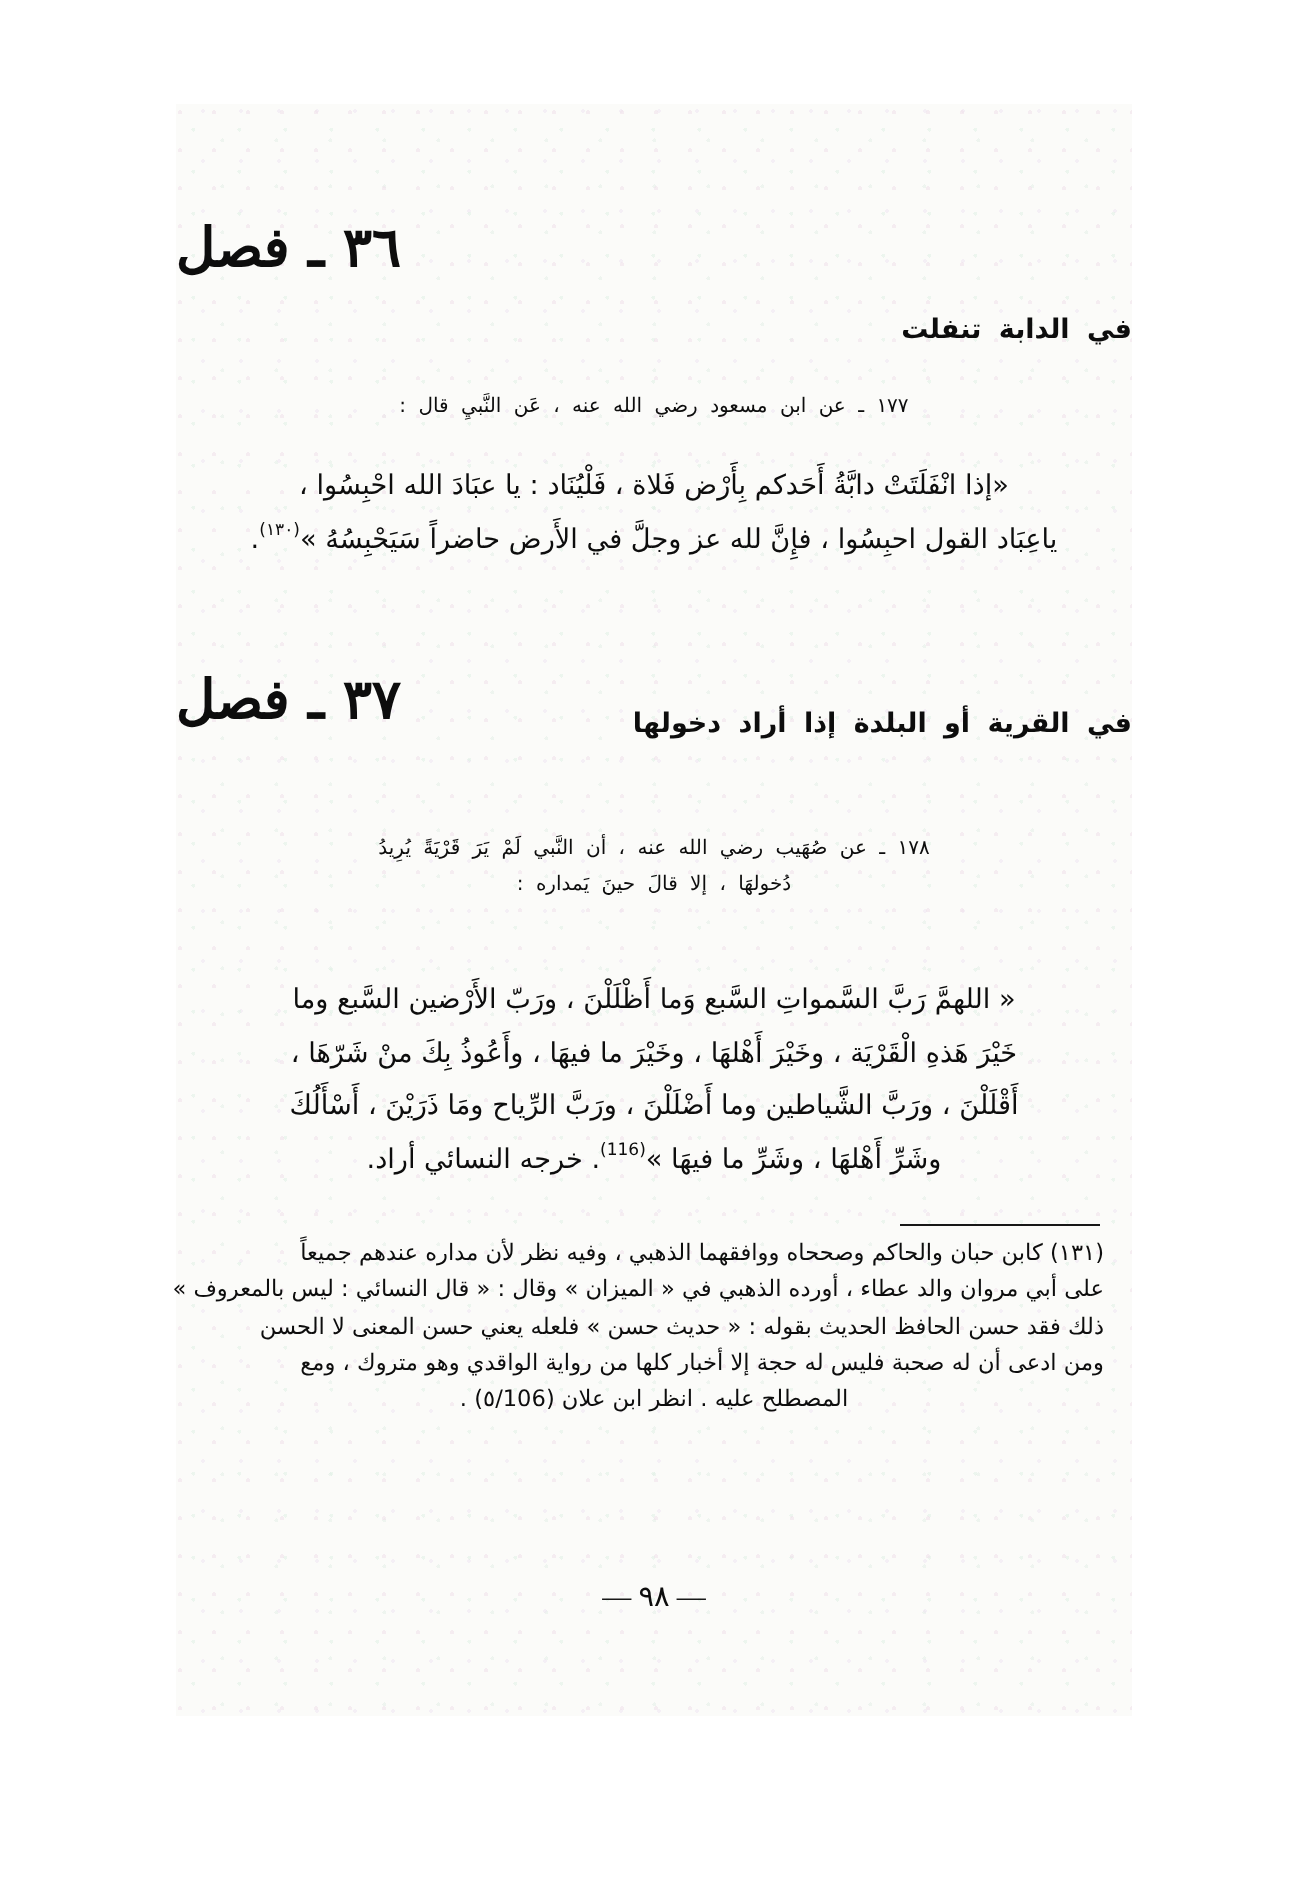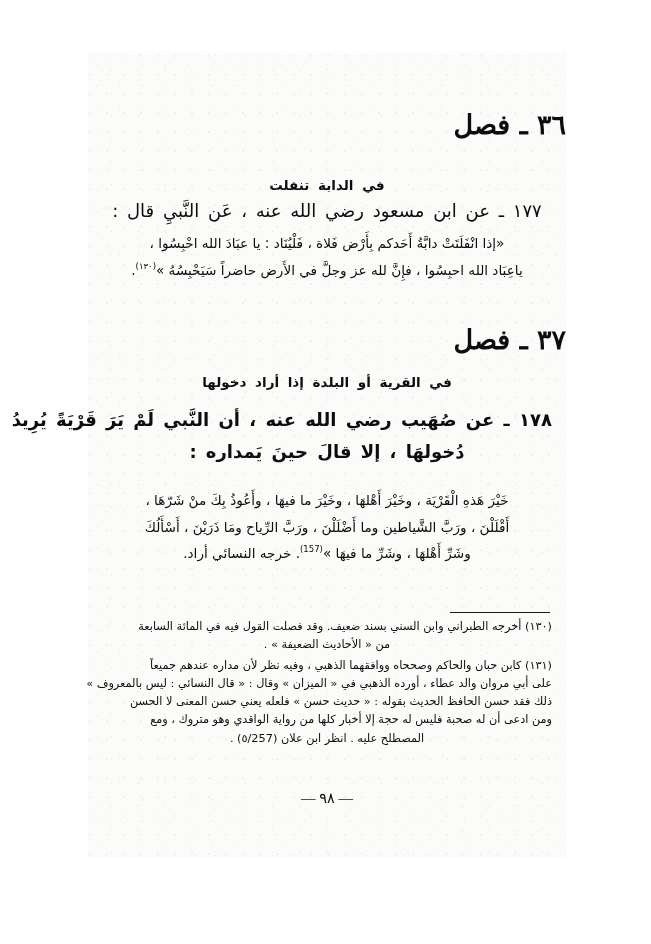--- a/index.html
+++ b/index.html
@@ -47,38 +47,37 @@
     left: 0;
     direction: rtl;
   }
 
   
   .section-heading {
     font-family: "DejaVu Serif", "Liberation Serif", serif;
     font-size: 27px;
     font-weight: 700;
     letter-spacing: 0.5px;
-    text-align: right;
+    text-align: left;
     line-height: 1.1;
     white-space: nowrap;
   }
   .section-subtitle {
     font-family: "DejaVu Sans", "Liberation Sans", sans-serif;
     font-size: 13.5px;
     font-weight: 700;
-    text-align: center;
+    text-align: right;
     line-height: 1.2;
     word-spacing: 4px;
     white-space: nowrap;
-    margin-top: 20px;
   }
 
   
   .hadith-intro {
-    font-size: 18px;
+    font-size: 10px;
     text-align: center;
     line-height: 1.75;
     word-spacing: 3px;
     padding: 0 14px;
   }
   .hadith-intro .ln {
     display: block;
     white-space: nowrap;
   }
 
@@ -160,65 +159,62 @@
     <div class="txt-block" style="top:143px;">
       <div class="hadith-intro">
         <span class="ln">١٧٧ ـ عن ابن مسعود رضي الله عنه ، عَن النَّبيِ قال :</span>
       </div>
     </div>
 
     <div class="txt-block" style="top:178px;">
       <div class="matn">
         <span class="ln">«إذا انْفَلَتَتْ دابَّةُ أَحَدكم بِأَرْض فَلاة ، فَلْيُنَاد : يا عبَادَ الله احْبِسُوا ،</span>
         <span class="ln">
-          <span>ياعِبَاد الله احبِسُوا ، فإِنَّ لله عز وجلَّ في الأَرض حاضراً سَيَحْبِسُهُ »</span><span class="fn-ref">(١٣٠)</span><span>.</span>
+          <span>ياعِبَاد القول احبِسُوا ، فإِنَّ لله عز وجلَّ في الأَرض حاضراً سَيَحْبِسُهُ »</span><span class="fn-ref">(١٣٠)</span><span>.</span>
         </span>
       </div>
     </div>
 
-    <div class="txt-block" style="top:273px;">
+    <div class="txt-block" style="top:284px;">
       <div class="section-heading">٣٧ ـ فصل</div>
     </div>
 
     <div class="txt-block" style="top:302px;">
       <div class="section-subtitle">في القرية أو البلدة  إذا أراد دخولها</div>
     </div>
 
-    <div class="txt-block" style="top:352px;font-weight:bold;">
+    <div class="txt-block" style="top:364px;">
       <div class="hadith-intro">
         <span class="ln">١٧٨ ـ عن صُهَيب رضي الله عنه ، أن النَّبي لَمْ يَرَ قَرْيَةً يُرِيدُ</span>
         <span class="ln">دُخولهَا ، إلا قالَ حينَ يَمداره :</span>
       </div>
     </div>
 
     <div class="txt-block" style="top:435px;">
       <div class="matn">
+        <span class="ln">« اللهمَّ رَبَّ السَّمواتِ السَّبع وَما أَظْلَلْنَ ، ورَبّ الأَرْضين السَّبع وما</span>
         <span class="ln">خَيْرَ هَذهِ الْقَرْيَة ، وخَيْرَ  أَهْلهَا ، وخَيْرَ ما فيهَا ، وأَعُوذُ بِكَ منْ شَرّهَا ،</span>
         <span class="ln">أَقْلَلْنَ ، ورَبَّ الشَّياطين وما أَضْلَلْنَ ، ورَبَّ الرِّياح ومَا ذَرَيْنَ ، أَسْأَلُكَ</span>
         <span class="ln">
-          <span>وشَرِّ أَهْلهَا ، وشَرِّ ما فيهَا »</span><span class="fn-ref">(157)</span><span>. خرجه النسائي أراد</span><span>.</span>
+          <span>وشَرِّ أَهْلهَا ، وشَرِّ ما فيهَا »</span><span class="fn-ref">(116)</span><span>. خرجه النسائي أراد</span><span>.</span>
         </span>
       </div>
     </div>
 
     <div id="footnote-rule"></div>
 
     <div id="footnotes">
 
-      <div class="footnote">
-        <span class="ln">(١٣٠) أخرجه الطبراني وابن السني بسند ضعيف. وقد فصلت القول فيه في المائة السابعة</span>
-        <span class="ln tail-left">من « الأحاديث الضعيفة » .</span>
-      </div>
 
       <div class="footnote">
         <span class="ln">(١٣١) كابن حبان والحاكم وصححاه ووافقهما الذهبي ، وفيه نظر لأن مداره عندهم جميعاً</span>
         <span class="ln">على أبي مروان والد عطاء ، أورده الذهبي في « الميزان » وقال : « قال النسائي : ليس بالمعروف »</span>
         <span class="ln">ذلك فقد حسن الحافظ الحديث بقوله : « حديث حسن » فلعله يعني  حسن المعنى لا الحسن</span>
         <span class="ln">ومن ادعى أن له صحبة فليس له حجة إلا أخبار كلها من رواية الواقدي وهو متروك ، ومع</span>
-        <span class="ln tail-left">المصطلح عليه . انظر ابن علان (٥/257) .</span>
+        <span class="ln tail-left">المصطلح عليه . انظر ابن علان (٥/106) .</span>
       </div>
 
     </div>
 
     <div id="page-number">— ٩٨ —</div>
 
   </div>
 </div>
 
 </body></html>

